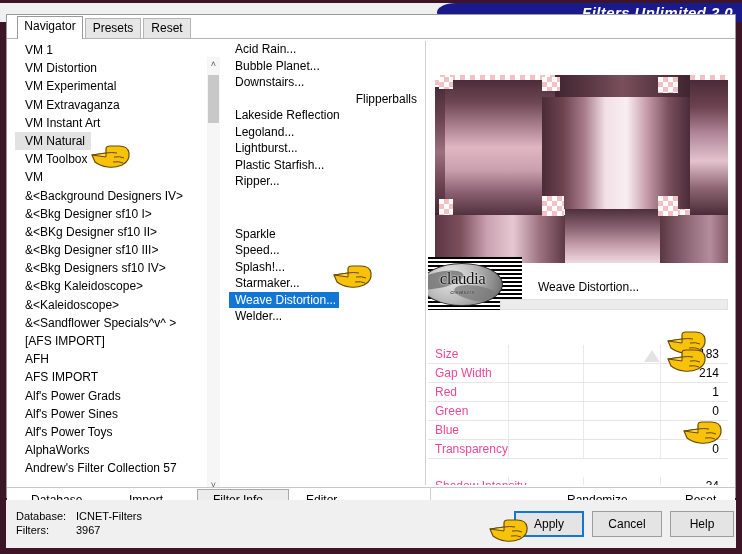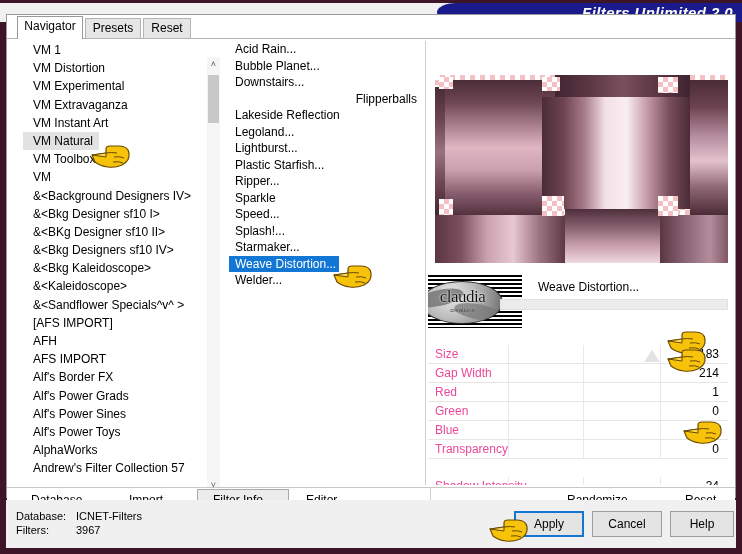--- a/index.html
+++ b/index.html
@@ -73,21 +73,21 @@
   #tab1{left:78px;width:56px;}
   #tab2{left:136px;width:48px;}
   .tab-underline{
     position:absolute;left:0;top:23px;width:728px;height:1px;background:#b4b4b4;z-index:1;
   }
   .tab-underline-gap{
     position:absolute;left:11px;top:23px;width:64px;height:2px;background:#ffffff;z-index:4;
   }
   
   .pane-tree{
-    position:absolute;left:16px;top:26px;width:190px;height:444px;
+    position:absolute;left:8px;top:26px;width:190px;height:444px;
     background:#ffffff;overflow:hidden;
   }
   .tree-item{
     height:18.2px;line-height:18.2px;
     padding-left:10px;
     white-space:nowrap;
     font-size:12px;
     color:#000;
     cursor:default;
   }
@@ -145,21 +145,21 @@
   .chk{position:absolute;
     background-image:
       linear-gradient(45deg,#f3c0c4 25%,transparent 25%,transparent 75%,#f3c0c4 75%),
       linear-gradient(45deg,#f3c0c4 25%,transparent 25%,transparent 75%,#f3c0c4 75%);
     background-size:10px 10px;
     background-position:0 0,5px 5px;
     background-color:#ffffff;
   }
   
   .thumb-box{
-    position:absolute;left:-25px;top:234px;width:119px;height:53px;
+    position:absolute;left:-25px;top:216px;width:119px;height:53px;
     background:#7dd3fc;overflow:hidden;
   }
   .thumb-stripes{
     position:absolute;left:0;top:0;width:119px;height:53px;
     background:repeating-linear-gradient(to bottom,#000 0 2px,#fff 2px 4px);
   }
   .thumb-globe{
     position:absolute;left:18px;top:6px;width:80px;height:41px;
     border-radius:50%;
     background:
@@ -306,42 +306,42 @@
         <div class="tree-row">
           <div class="tree-item">&amp;&lt;Background Designers IV&gt;</div>
         </div>
         <div class="tree-row">
           <div class="tree-item">&amp;&lt;Bkg Designer sf10 I&gt;</div>
         </div>
         <div class="tree-row">
           <div class="tree-item">&amp;&lt;BKg Designer sf10 II&gt;</div>
         </div>
         <div class="tree-row">
+          <div class="tree-item">&amp;&lt;Bkg Designer sf10 III&gt;</div>
+        </div>
+        <div class="tree-row">
           <div class="tree-item">&amp;&lt;Bkg Designers sf10 IV&gt;</div>
         </div>
         <div class="tree-row">
           <div class="tree-item">&amp;&lt;Bkg Kaleidoscope&gt;</div>
         </div>
         <div class="tree-row">
           <div class="tree-item">&amp;&lt;Kaleidoscope&gt;</div>
         </div>
         <div class="tree-row">
           <div class="tree-item">&amp;&lt;Sandflower Specials^v^ &gt;</div>
         </div>
         <div class="tree-row">
           <div class="tree-item">[AFS IMPORT]</div>
         </div>
         <div class="tree-row">
           <div class="tree-item">AFH</div>
         </div>
         <div class="tree-row">
           <div class="tree-item">AFS IMPORT</div>
-        </div>
-        <div class="tree-row">
-          <div class="tree-item">Alf's Border FX</div>
         </div>
         <div class="tree-row">
           <div class="tree-item">Alf's Power Grads</div>
         </div>
         <div class="tree-row">
           <div class="tree-item">Alf's Power Sines</div>
         </div>
         <div class="tree-row">
           <div class="tree-item">Alf's Power Toys</div>
         </div>
@@ -380,21 +380,21 @@
         </div>
         <div style="height: 16.5px;">
           <div class="list-item">Lightburst...</div>
         </div>
         <div style="height: 16.5px;">
           <div class="list-item">Plastic Starfish...</div>
         </div>
         <div style="height: 16.5px;">
           <div class="list-item">Ripper...</div>
         </div>
-        <div style="height: 16.5px;">
+        <div style="height: 16.5px; margin-top: 36px;">
           <div class="list-item">Sparkle</div>
         </div>
         <div style="height: 16.5px;">
           <div class="list-item">Speed...</div>
         </div>
         <div style="height: 16.5px;">
           <div class="list-item">Splash!...</div>
         </div>
         <div style="height: 16.5px;">
           <div class="list-item">Starmaker...</div>

